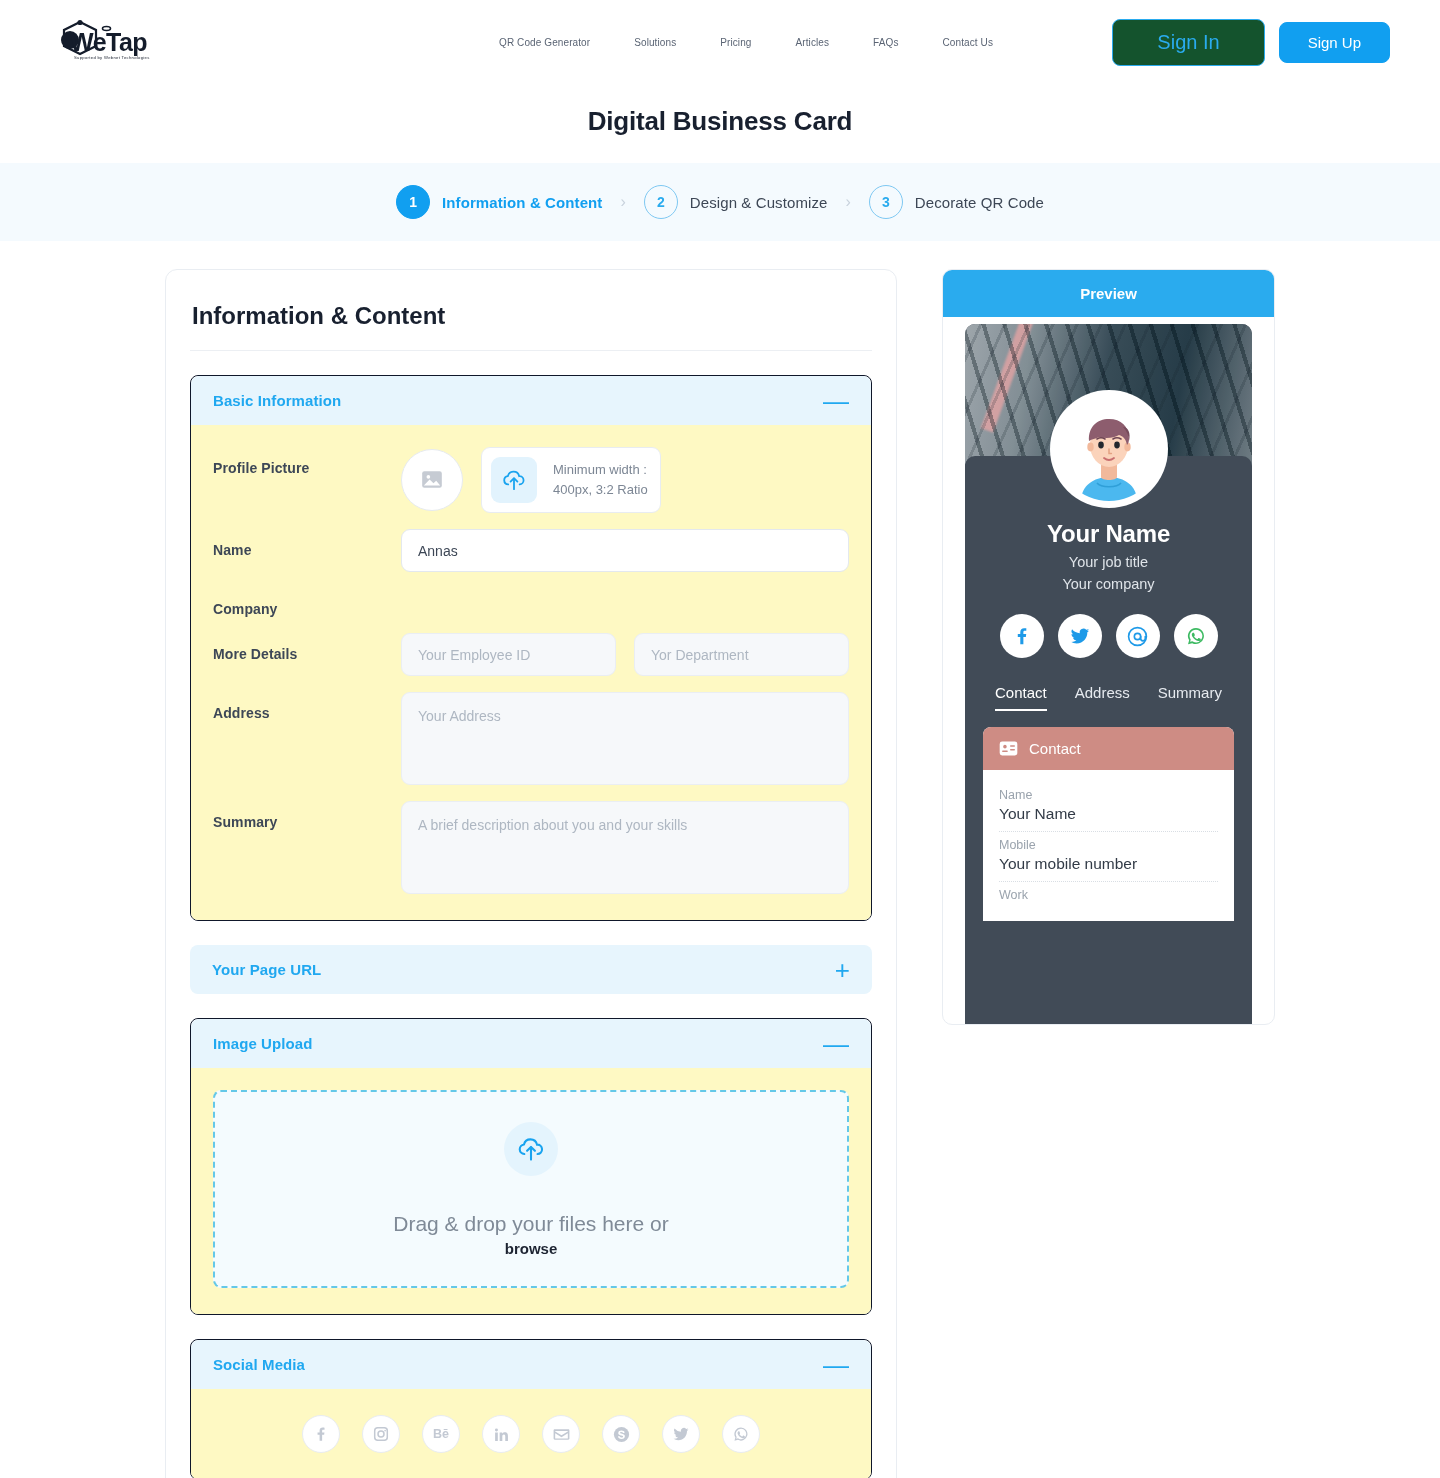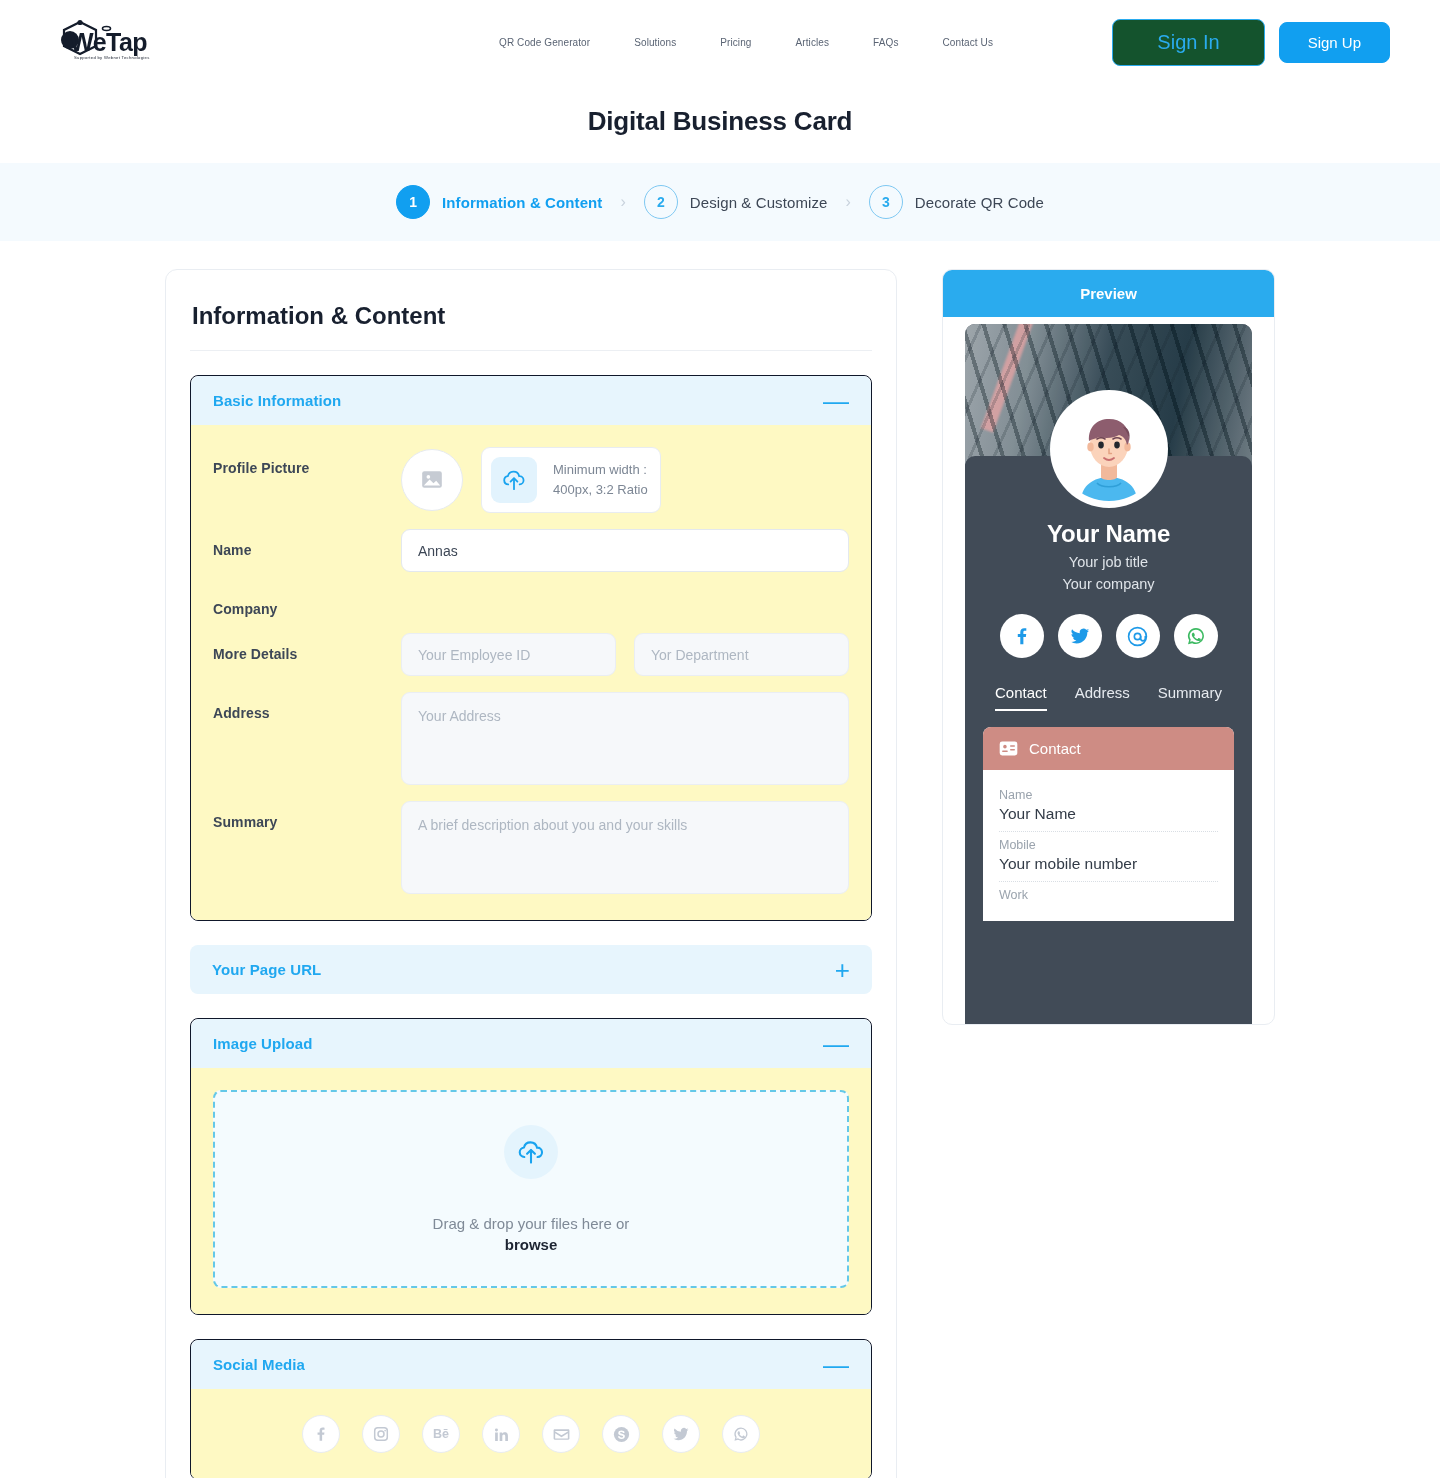--- a/index.html
+++ b/index.html
@@ -241,21 +241,21 @@
     align-items: center;
     justify-content: center;
     cursor: pointer;
   }
   .dz-icon {
     width: 54px; height: 54px; border-radius: 50%;
     background: #e4f4fd;
     display: flex; align-items: center; justify-content: center;
     margin-bottom: 14px;
   }
-  .dz-text { font-size: 15px; color: #7f8a97; margin-top: 22px; }
+  .dz-text { font-size: 21px; color: #7f8a97; margin-top: 22px; }
   .dz-browse { font-size: 15px; color: #1d2432; font-weight: 600; margin-top: 4px; }
 
   
   .social-grid {
     display: flex;
     flex-wrap: wrap;
     justify-content: center;
     gap: 22px;
     padding: 16px 40px 12px;
   }

